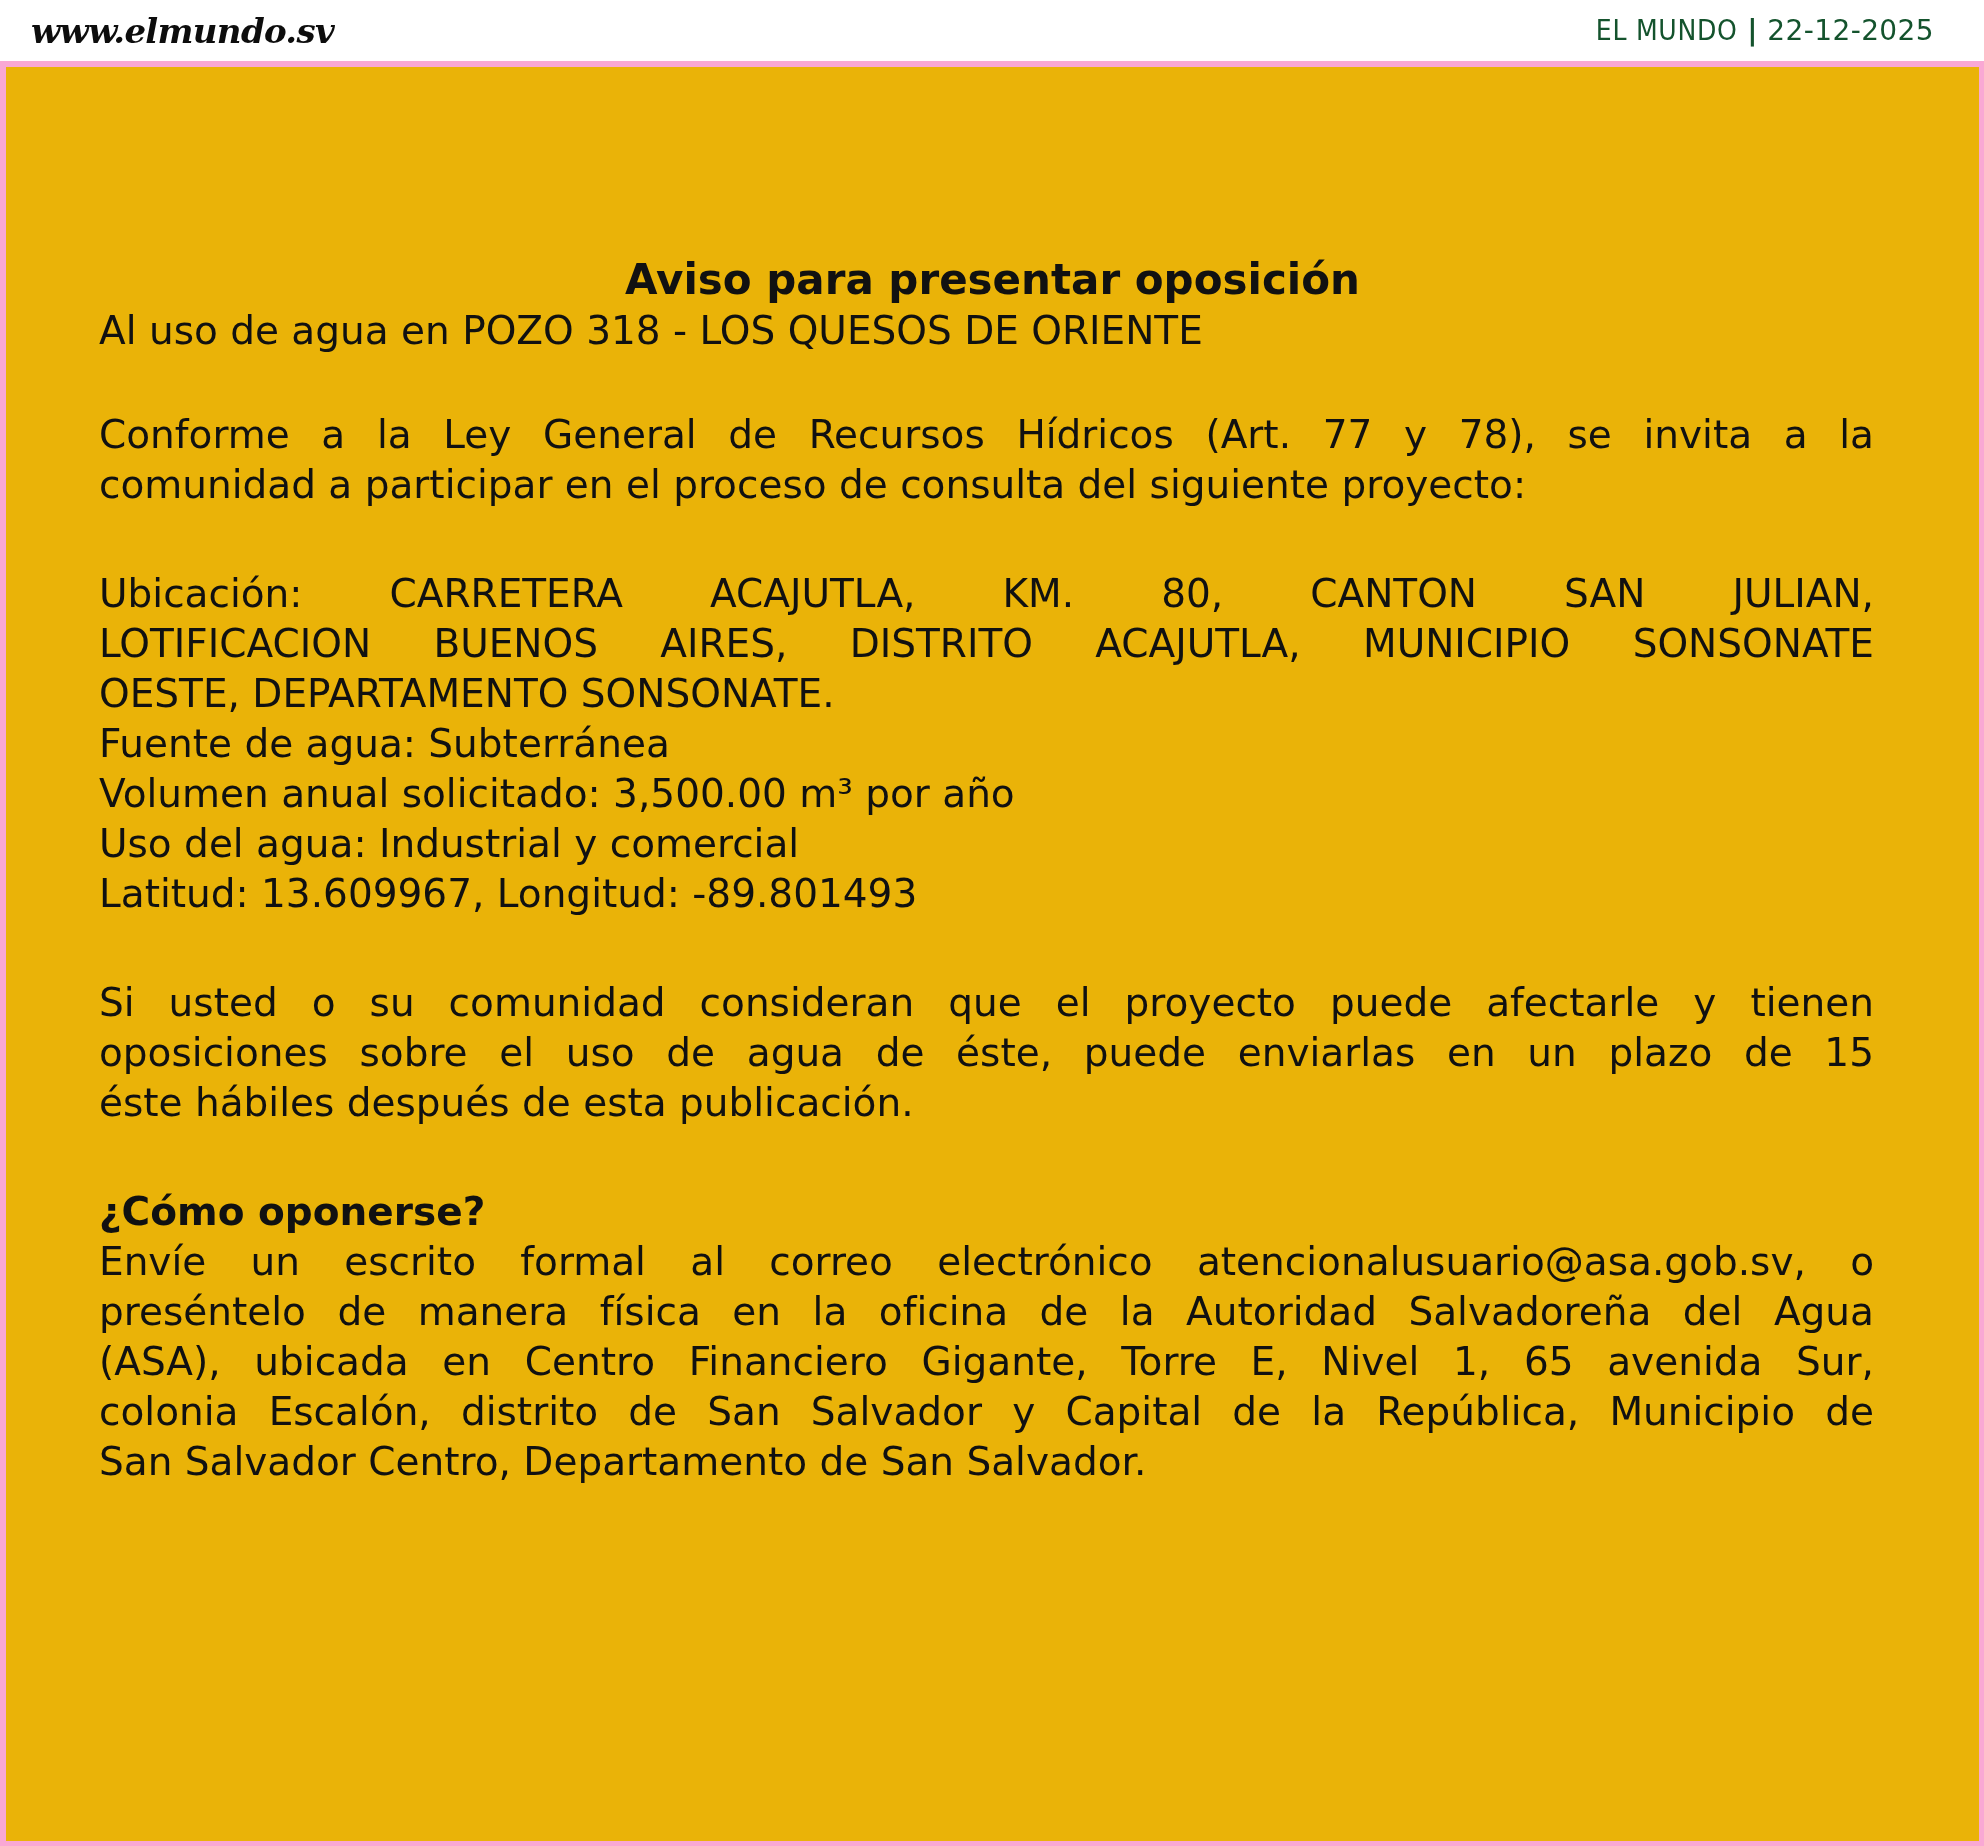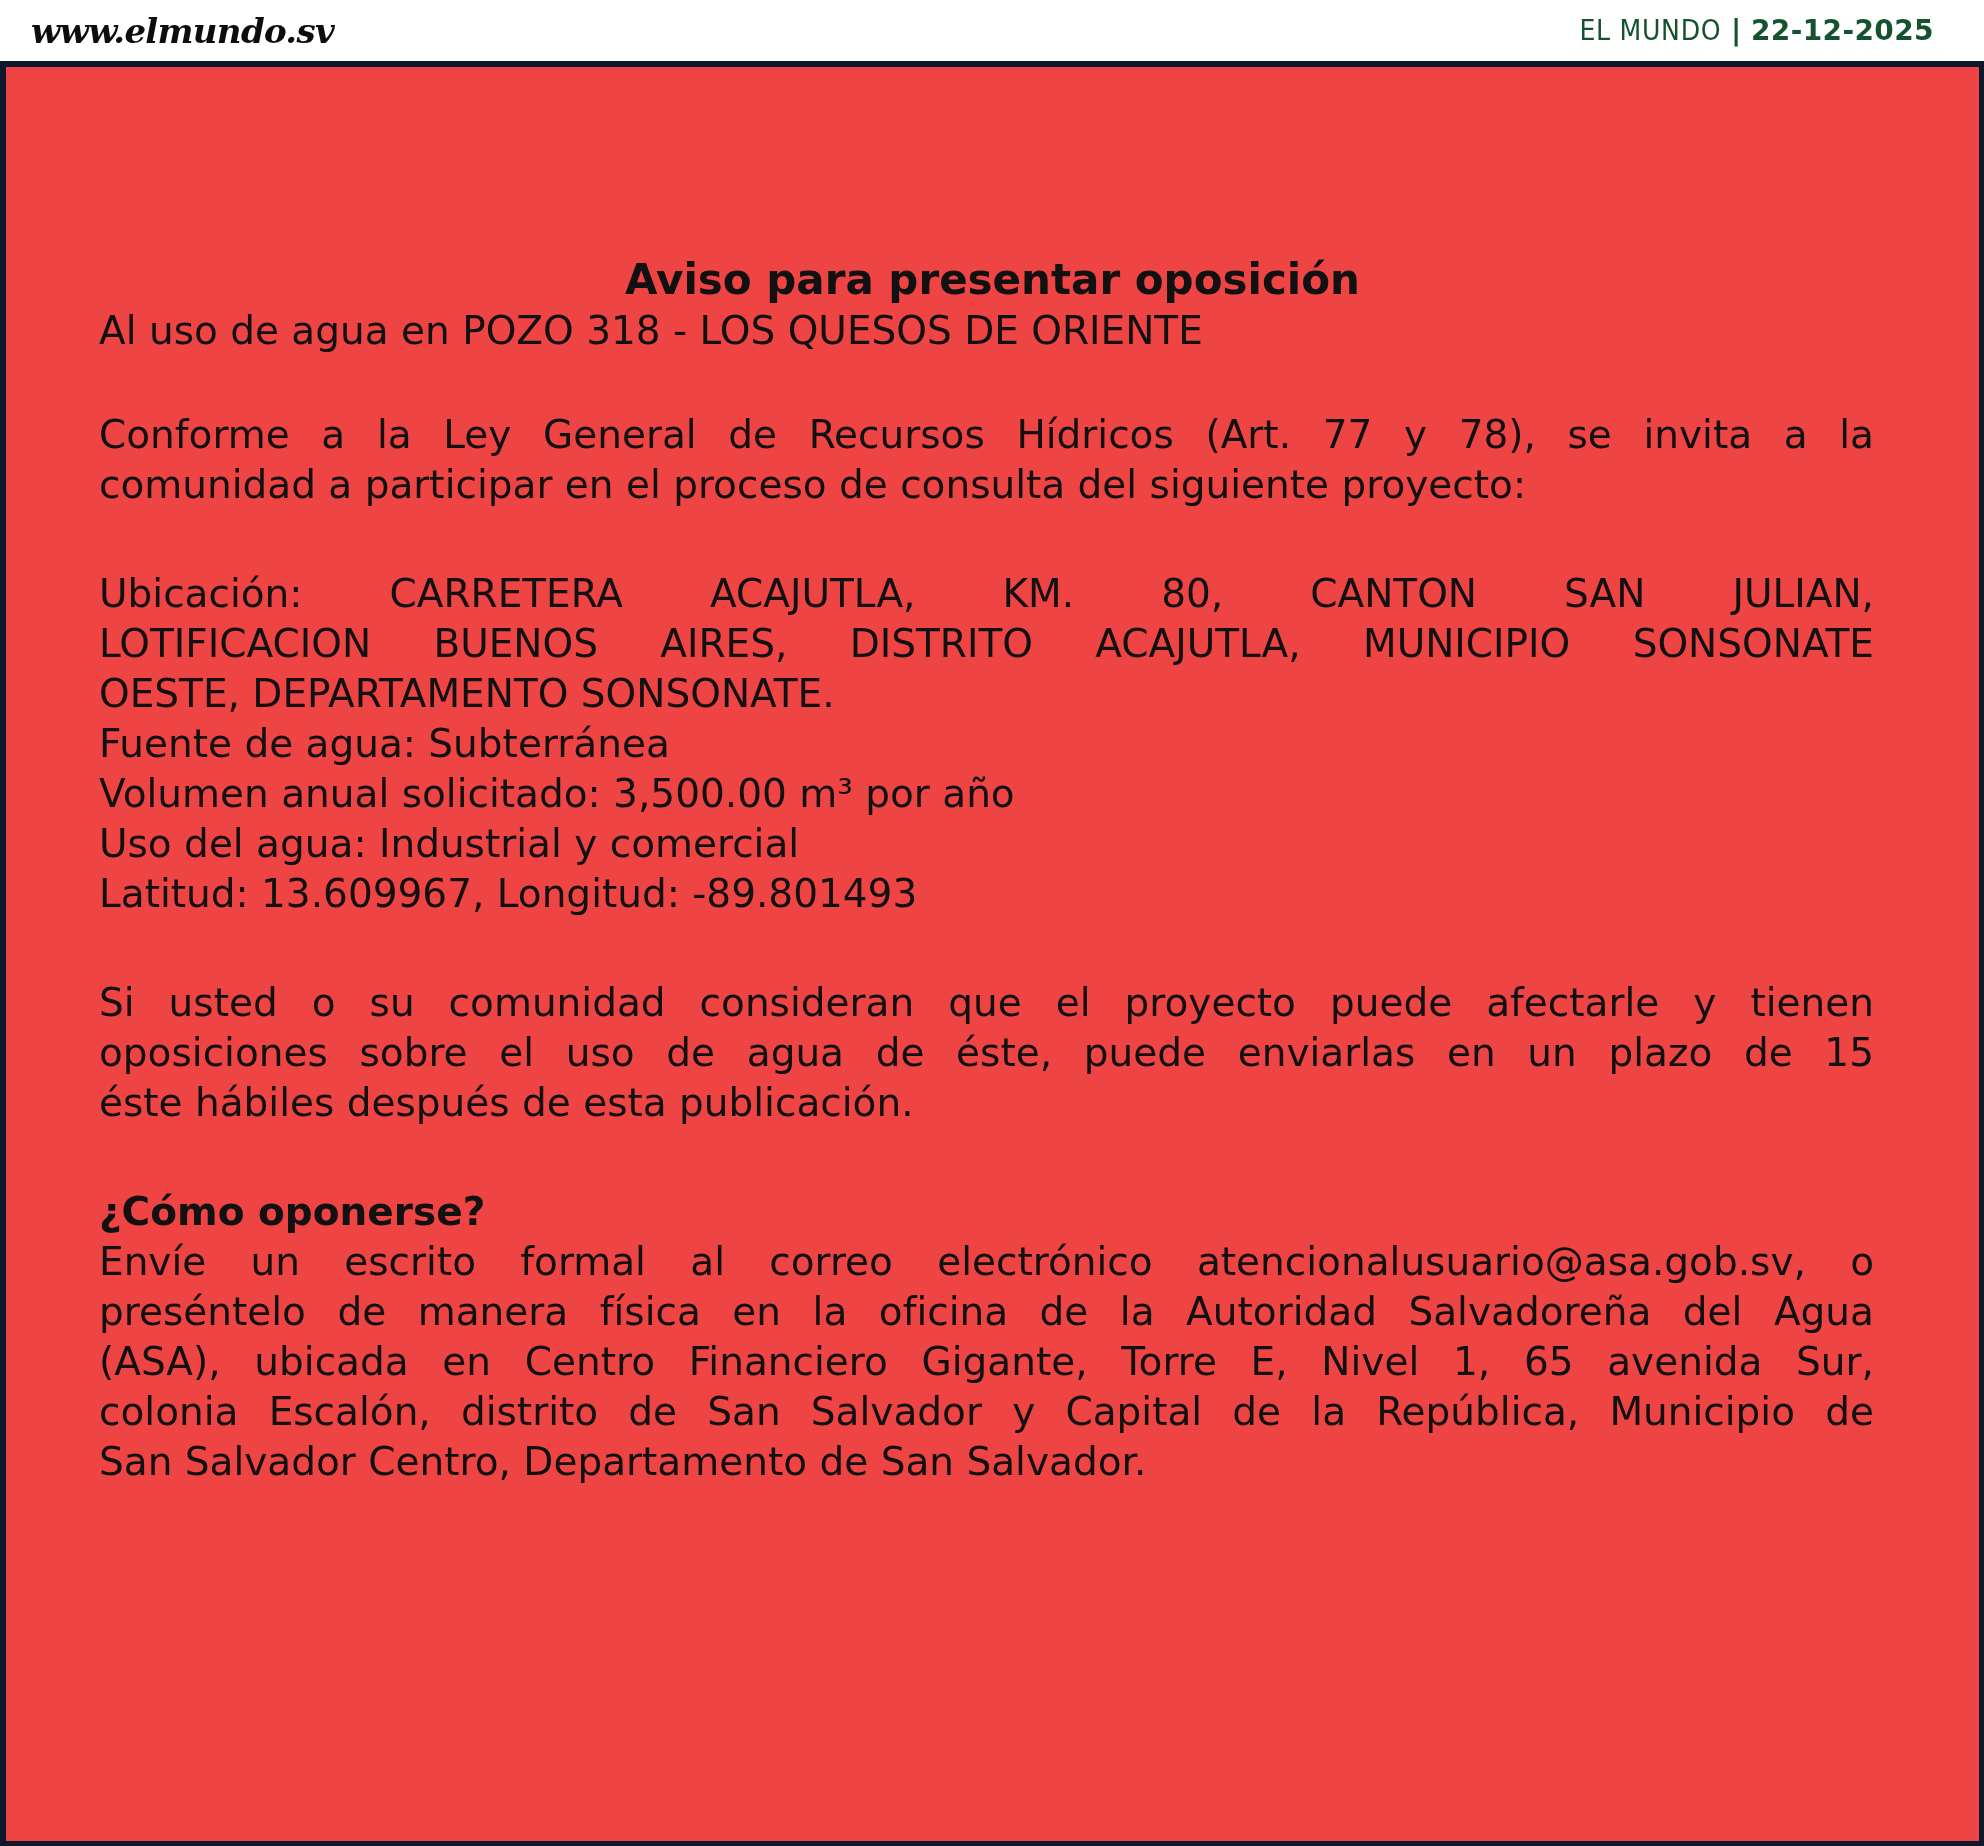--- a/index.html
+++ b/index.html
@@ -37,30 +37,30 @@
   .masthead {
     display: flex;
     align-items: center;
     gap: 9.7px;
     font-size: 28px;
     color: #14532d;
     white-space: nowrap;
   }
   .masthead .pub  { font-weight: 400; letter-spacing: 0.7px; font-stretch: condensed; }
   .masthead .sep  { font-weight: 700; }
-  .masthead .date { font-weight: 700; letter-spacing: 0.4px; }
+  .masthead .date { font-weight: 400; letter-spacing: 0.4px; }
 
   
   .box {
     position: absolute;
     left: 0; right: 0;
     top: 61px; bottom: 0;
     box-sizing: border-box;
-    border: 6px solid #0f172a;
-    background: #ef4444;
+    border: 6px solid #f9a8d4;
+    background: #eab308;
   }
   .content {
     padding: 187px 93px 0 93px;
     font-size: 39px;
     line-height: 50px;
   }
 
   .title {
     text-align: center;
     font-weight: 700;

